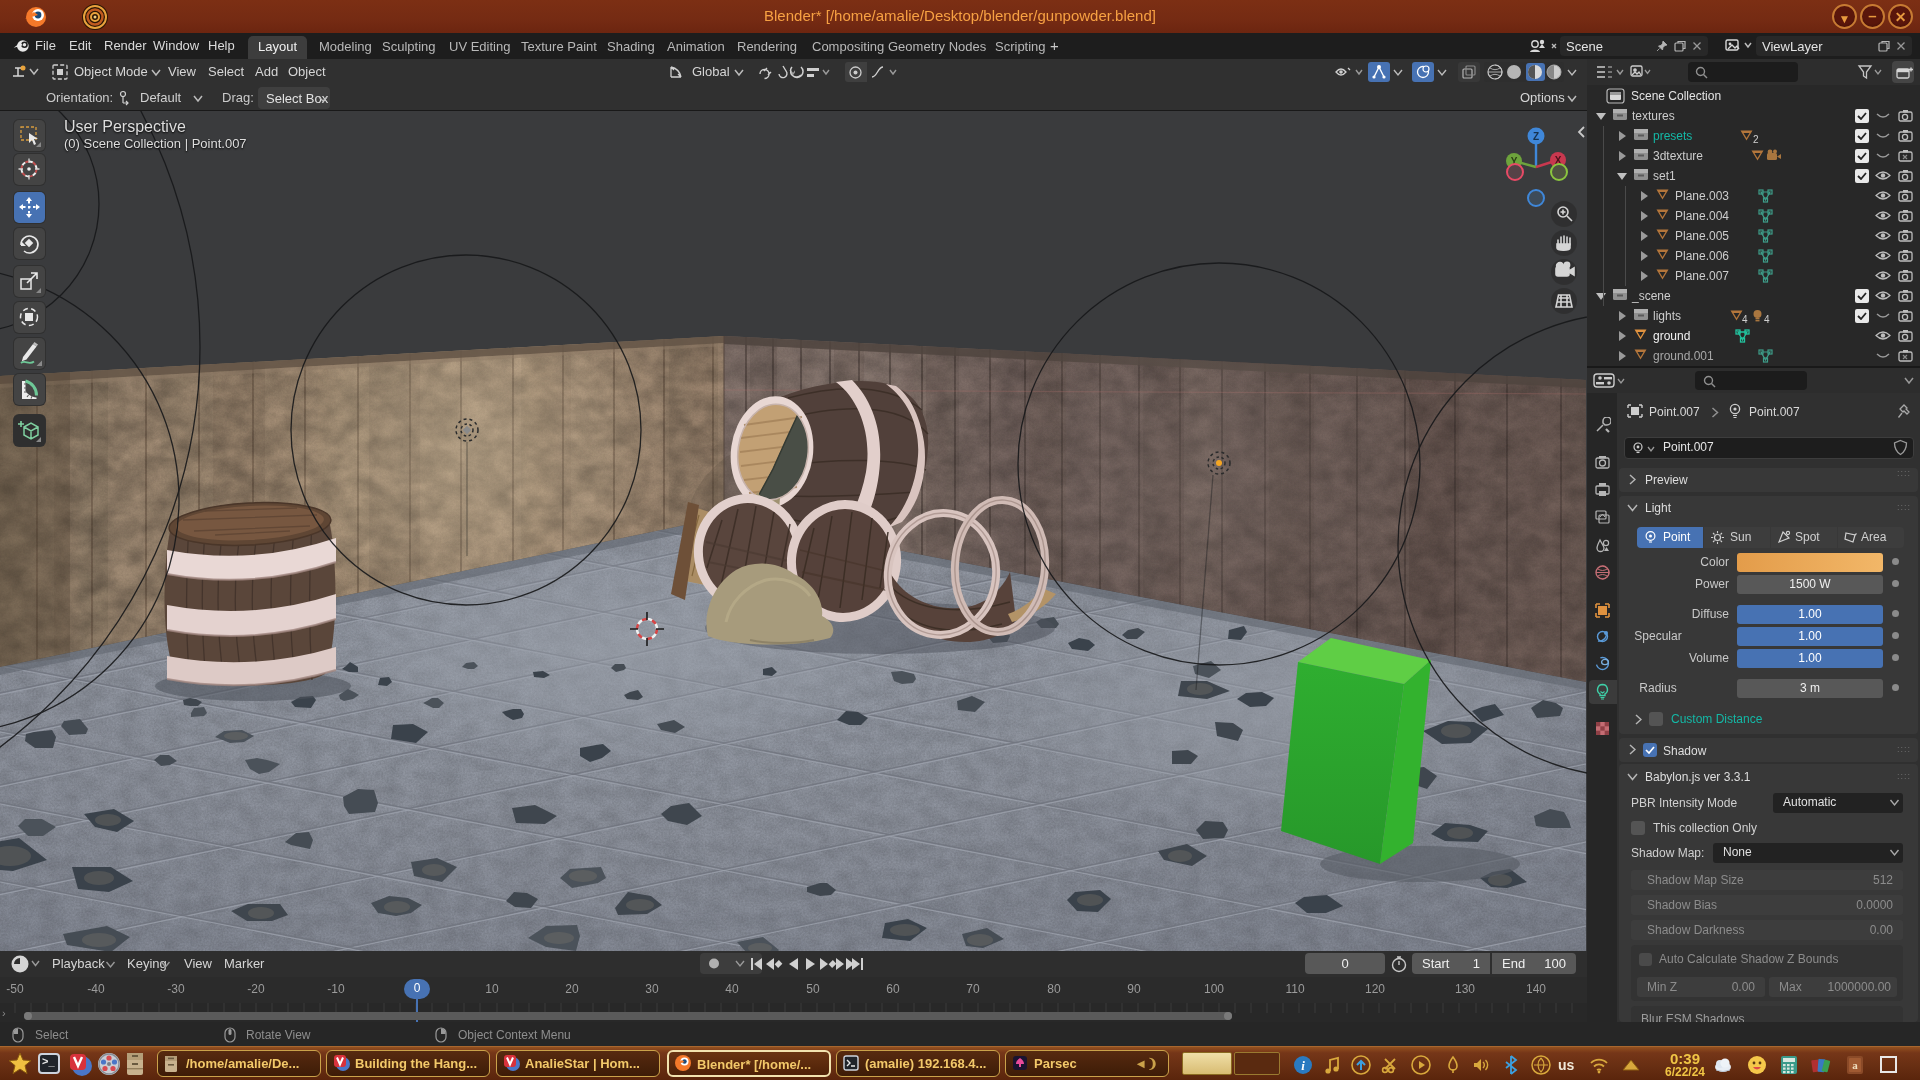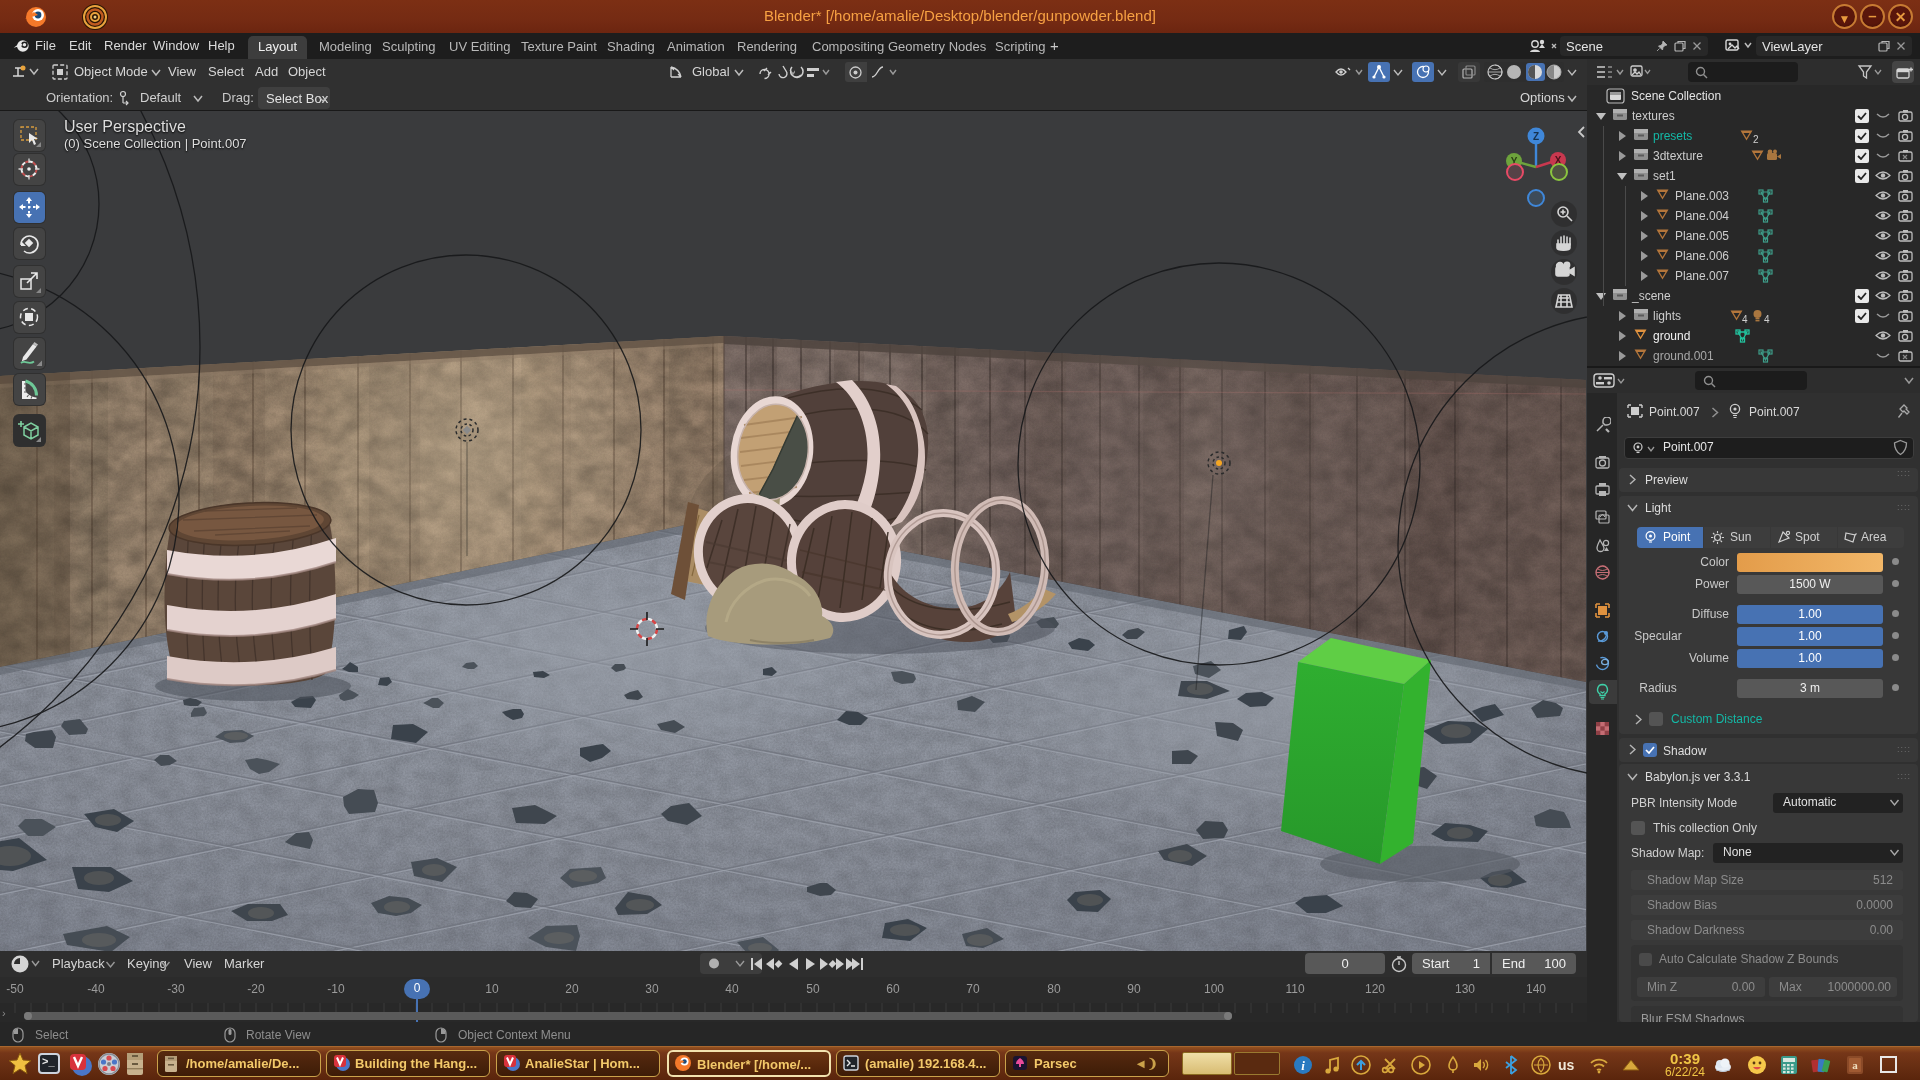--- a/index.html
+++ b/index.html
@@ -1621,21 +1621,21 @@
     </svg>
 <div class="abs" style="left:1558px;top:10px;color:#f0e8d8;font-size:14px;font-weight:bold">us</div>
 <svg class="abs" style="left:1588px;top:7px" width="22" height="22" viewBox="0 0 22 22">
       <path d="M3 9 a11 11 0 0 1 16 0 M6 12.5 a7 7 0 0 1 10 0 M9 16 a3.5 3.5 0 0 1 4 0" fill="none" stroke="#d8a83c" stroke-width="1.8"></path>
       <circle cx="11" cy="18" r="1.4" fill="#d8a83c"></circle>
     </svg>
 <svg class="abs" style="left:1620px;top:7px" width="22" height="22" viewBox="0 0 22 22">
       <path d="M3 16 L11 6 L19 16 Z" fill="#d8a83c" stroke="#8a5a10" stroke-width="1"></path>
     </svg>
 <div class="abs" style="left:1645px;top:3px;width:80px;text-align:center;color:#f0c545;font-size:15px;font-weight:bold">0:39</div>
-<div class="abs" style="left:1645px;top:18px;width:80px;text-align:center;color:#f0c545;font-size:12px;font-weight:normal">6/22/24</div>
+<div class="abs" style="left:1645px;top:18px;width:80px;text-align:center;color:#f0c545;font-size:12px;font-weight:bold">6/22/24</div>
 <svg class="abs" style="left:1712px;top:7px" width="22" height="22" viewBox="0 0 22 22">
       <ellipse cx="11" cy="13" rx="8" ry="5" fill="#e8eef5"></ellipse>
       <circle cx="8" cy="10" r="4" fill="#dfe7f0"></circle>
       <circle cx="13" cy="9" r="4.6" fill="#eef3f8"></circle>
       <path d="M4 16 q7 3 14 0" stroke="#b8c4d4" stroke-width="1" fill="none"></path>
     </svg>
 <svg class="abs" style="left:1746px;top:7px" width="22" height="22" viewBox="0 0 22 22">
       <circle cx="11" cy="11" r="9" fill="#f5c84a"></circle>
       <circle cx="8" cy="9" r="1.4" fill="#5a3a10"></circle>
       <circle cx="14" cy="9" r="1.4" fill="#5a3a10"></circle>

